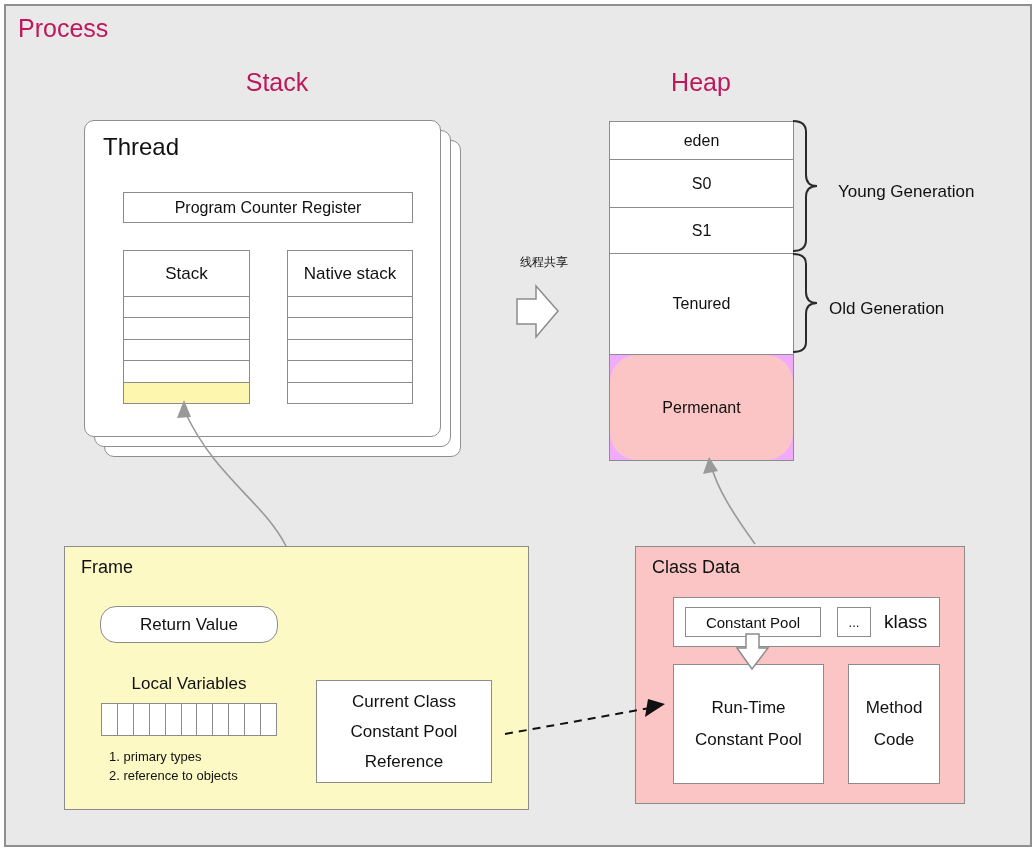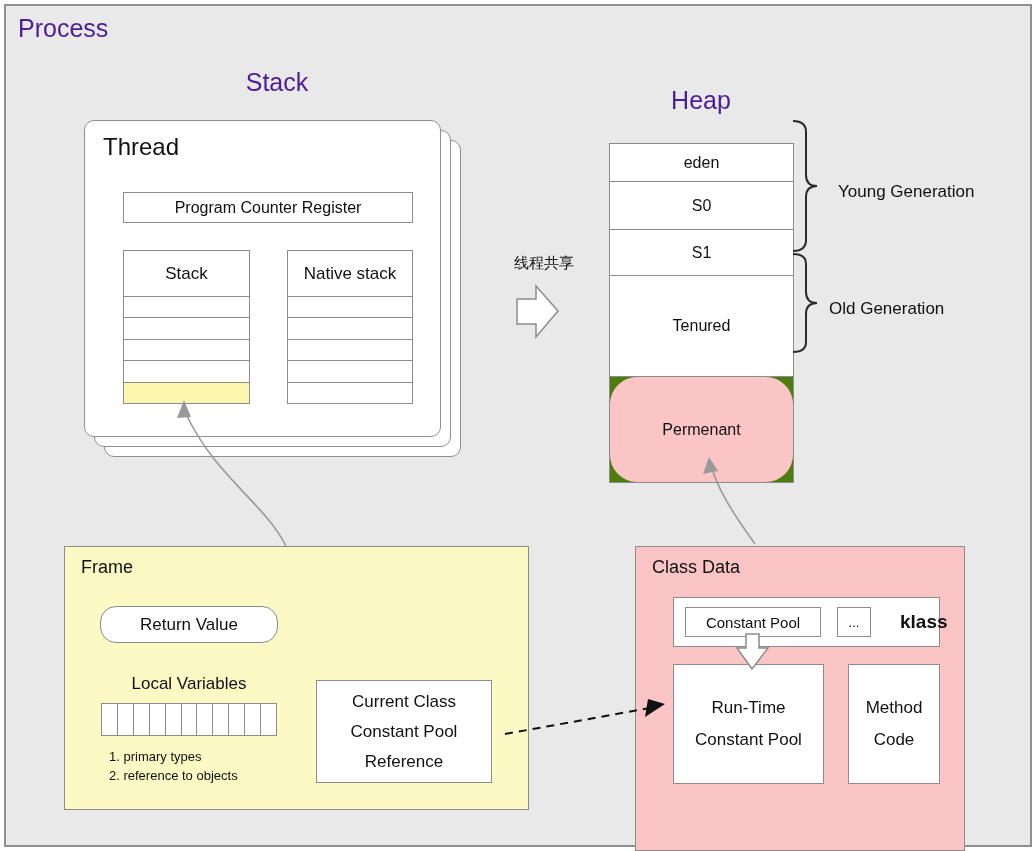--- a/index.html
+++ b/index.html
@@ -15,21 +15,21 @@
     background: #ffffff;
     overflow: hidden;
   }
   .process-area {
     position: absolute;
     left: 4px; top: 4px; right: 4px; bottom: 4px;
     background: #e9e9e9;
     border: 2px solid #8f8f8f;
   }
   .abs { position: absolute; }
-  .title-lg { font-size: 25px; color: #4c1d95; }
+  .title-lg { font-size: 25px; color: #be185d; }
   .center { text-align: center; }
   .card {
     position: absolute;
     width: 357px; height: 317px;
     background: #ffffff;
     border: 1.5px solid #8f8f8f;
     border-radius: 10px;
   }
   .wbox {
     position: absolute;
@@ -48,70 +48,69 @@
     height: 45px; display: flex; align-items: center; justify-content: center;
     font-size: 17px;
   }
   .mini-table .mt-row { flex: 1; border-top: 1px solid #8c8c8c; }
   .mini-table .mt-row.hl { background: #fcf6ae; }
   .heap-col {
     position: absolute;
     left: 607px; top: 119px; width: 185px; height: 340px;
     border: 1.5px solid #8c8c8c;
     display: flex; flex-direction: column;
-    background: #4d7c0f;
-    margin-top: 22px;
+    background: #f0abfc;
   }
   .heap-row {
     display: flex; align-items: center; justify-content: center;
     font-size: 16px;
     border-bottom: 1.5px solid #8c8c8c;
     background: #ffffff;
   }
   .heap-row:last-child { border-bottom: none; }
   .heap-row.pink { background: #fbc5c5; border-radius: 27px; }
   .gen-label { position: absolute; font-size: 17px; white-space: nowrap; }
   .frame-box {
     position: absolute;
     left: 62px; top: 544px; width: 465px; height: 264px;
     background: #fcf9c5;
     border: 1.5px solid #8c8c8c;
   }
   .classdata-box {
     position: absolute;
-    left: 633px; top: 544px; width: 330px; height: 305px;
+    left: 633px; top: 544px; width: 330px; height: 258px;
     background: #fbc5c5;
     border: 1.5px solid #8c8c8c;
   }
   .section-label { position: absolute; left: 16px; top: 10px; font-size: 18px; }
   .line-block span { display: block; text-align: right; }
   .lv-cells {
     position: absolute;
     display: flex;
     border: 1.5px solid #8c8c8c;
     background: #ffffff;
   }
   .lv-cells .cell { flex: 1; border-left: 1px solid #8c8c8c; }
   .lv-cells .cell:first-child { border-left: none; }
   .small-notes { font-size: 13px; line-height: 1.45; color: #111; }
   svg.overlay {
     position: absolute; left: 0; top: 0;
     pointer-events: none; z-index: 50;
   }
-  .cjk { font-size: 15px; }
+  .cjk { font-size: 12px; }
 </style>
 </head>
 <body>
 
 <div class="canvas">
   <div class="process-area">
 
     <div class="abs title-lg" style="left:12px; top:8px;">Process</div>
     <div class="abs title-lg center" style="left:196px; top:62px; width:150px;">Stack</div>
-    <div class="abs title-lg center" style="left:625px; top:80px; width:140px;">Heap</div>
+    <div class="abs title-lg center" style="left:625px; top:62px; width:140px;">Heap</div>
 
     <div class="card" style="left:98px; top:134px;"></div>
     <div class="card" style="left:88px; top:124px;"></div>
 
     <div class="card" style="left:78px; top:114px;">
       <div class="abs" style="left:18px; top:12px; font-size:24px;">Thread</div>
 
       <div class="wbox" style="left:38px; top:71px; width:290px; height:31px;">
         <span>Program Counter Register</span>
       </div>
@@ -187,21 +186,21 @@
     <div class="classdata-box" style="left:629px; top:540px;">
       <div class="section-label">Class Data</div>
 
       <div class="wbox" style="left:37px; top:50px; width:267px; height:50px; justify-content:flex-start;">
         <div class="wbox" style="left:11px; top:9px; width:136px; height:30px; font-size:15px;">
           <span>Constant  Pool</span>
         </div>
         <div class="wbox" style="left:163px; top:9px; width:34px; height:30px; font-size:13px;">
           <span>...</span>
         </div>
-        <div class="abs" style="left:226px; top:13px; font-size:19px;font-weight:bold;">klass</div>
+        <div class="abs" style="left:210px; top:13px; font-size:19px;">klass</div>
       </div>
 
       <div class="wbox line-block" style="left:37px; top:117px; width:151px; height:120px; font-size:17px; flex-direction:column; justify-content:center; gap:12px;">
         <span>Run-Time</span>
         <span>Constant Pool</span>
       </div>
 
       <div class="wbox line-block" style="left:212px; top:117px; width:92px; height:120px; font-size:17px; flex-direction:column; justify-content:center; gap:12px;">
         <span>Method</span>
         <span>Code</span>

